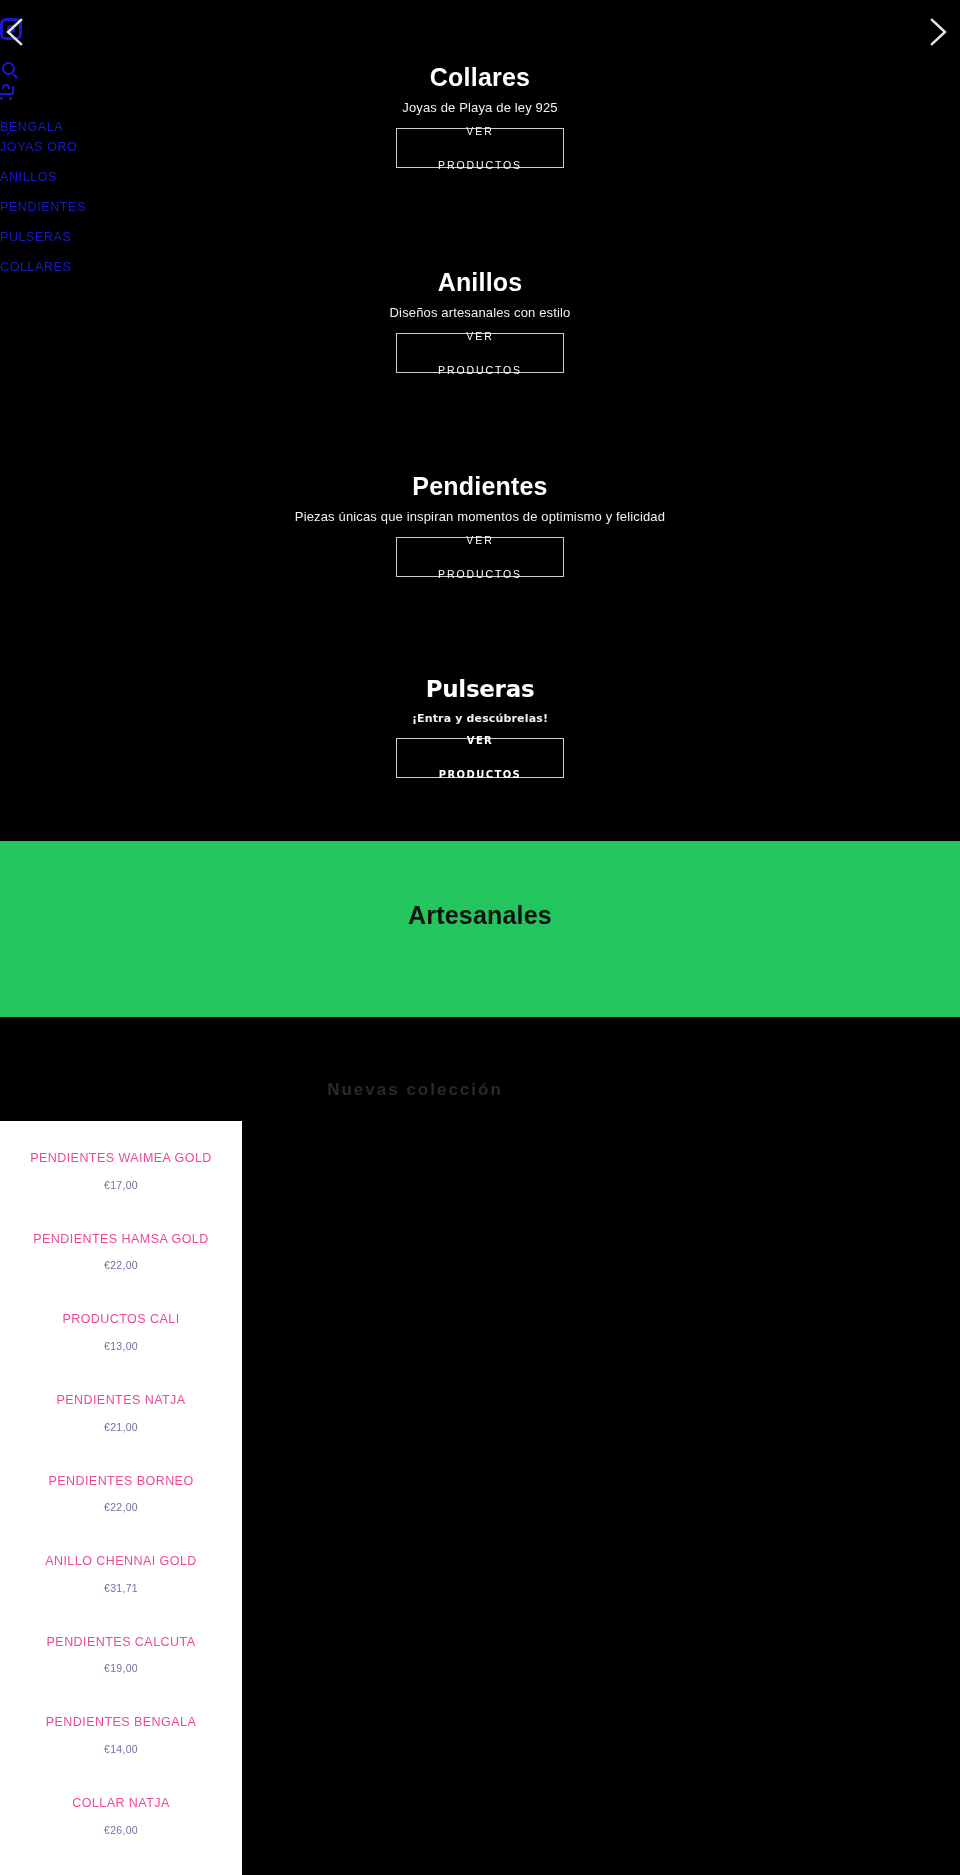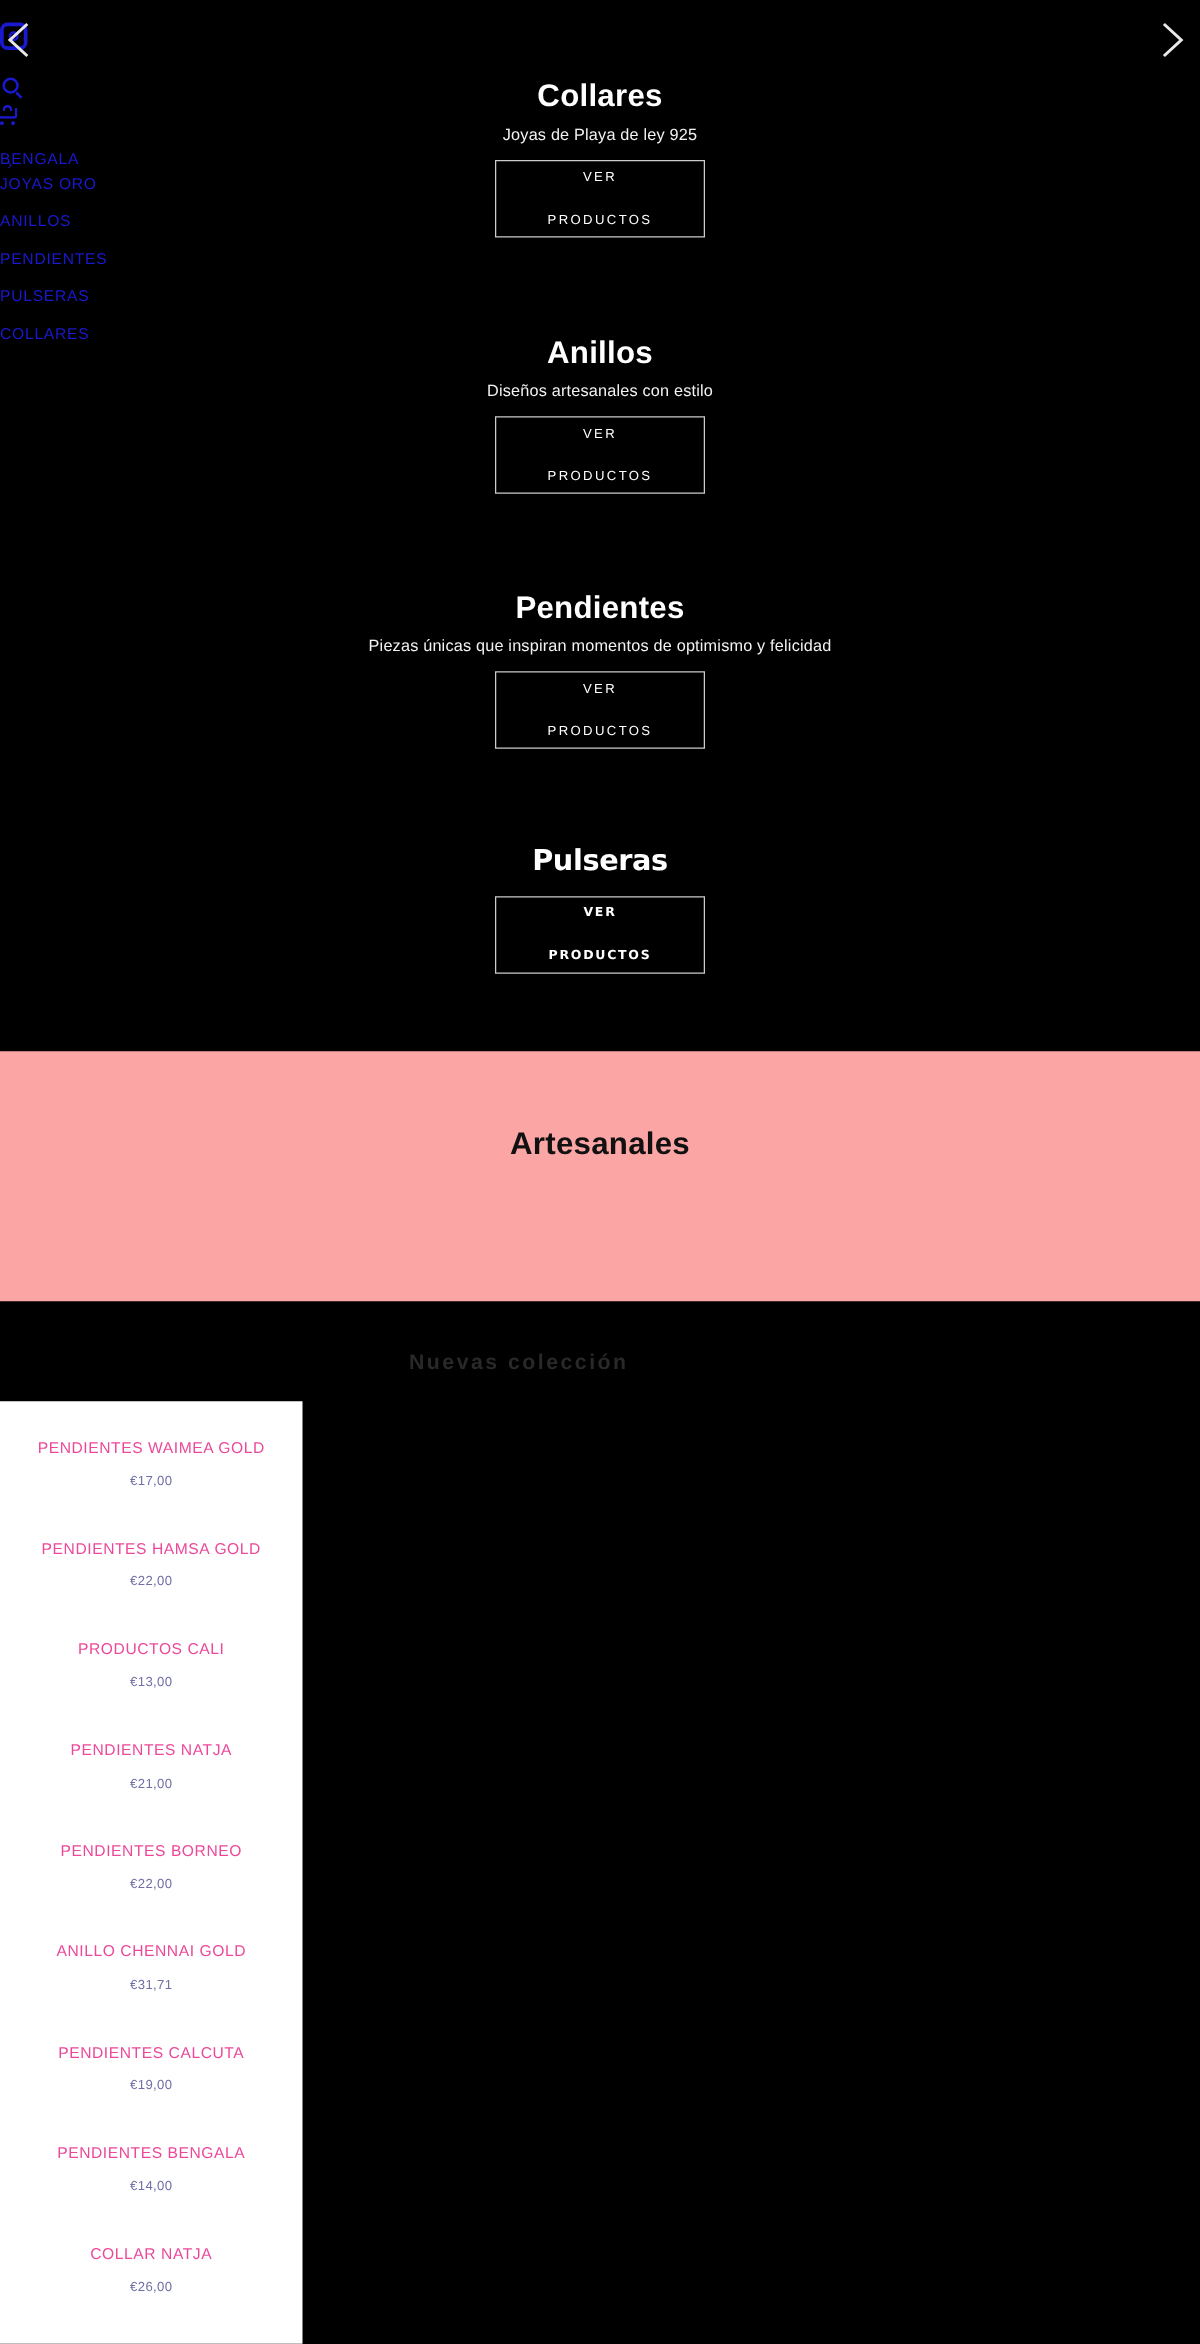--- a/index.html
+++ b/index.html
@@ -180,21 +180,21 @@
     margin: 8px 0 0 0;
     font-size: 13px;
     font-weight: 400;
     color: #f2f2f2;
     letter-spacing: 0.15px;
   }
   .promo-btn {
     display: block;
     margin: 13px auto 0 auto;
     width: 168px;
-    height: 62px;
+    height: 40px;
     border: 1px solid #cccccc;
     background: transparent;
     color: #ffffff;
     font-family: "Liberation Sans", sans-serif;
     font-size: 10.5px;
     letter-spacing: 1.9px;
     line-height: 17px;
     padding: 0;
     box-sizing: border-box;
     display: flex;
@@ -223,22 +223,22 @@
     font-size: 10px;
     letter-spacing: 1.4px;
   }
 
   
   .band-white {
     position: absolute;
     left: 0;
     top: 841px;
     width: 960px;
-    height: 200px;
-    background: #fca5a5;
+    height: 176px;
+    background: #22c55e;
     text-align: center;
   }
   .band-white .bw-title {
     margin: 0;
     padding-top: 60px;
     font-size: 25px;
     font-weight: 700;
     color: #111111;
     letter-spacing: 0.2px;
   }
@@ -395,20 +395,21 @@
       <button class="promo-btn">
         <span>
           <span>VER</span><br>
           <span>PRODUCTOS</span>
         </span>
       </button>
     </div>
 
     <div class="promo pixel" style="top:676px;">
       <h2 class="promo-title">Pulseras</h2>
+      <p class="promo-sub">¡Entra y descúbrelas!</p>
       <button class="promo-btn">
         <span>
           <span>VER</span><br>
           <span>PRODUCTOS</span>
         </span>
       </button>
     </div>
   </div>
 
   <div class="band-white">

